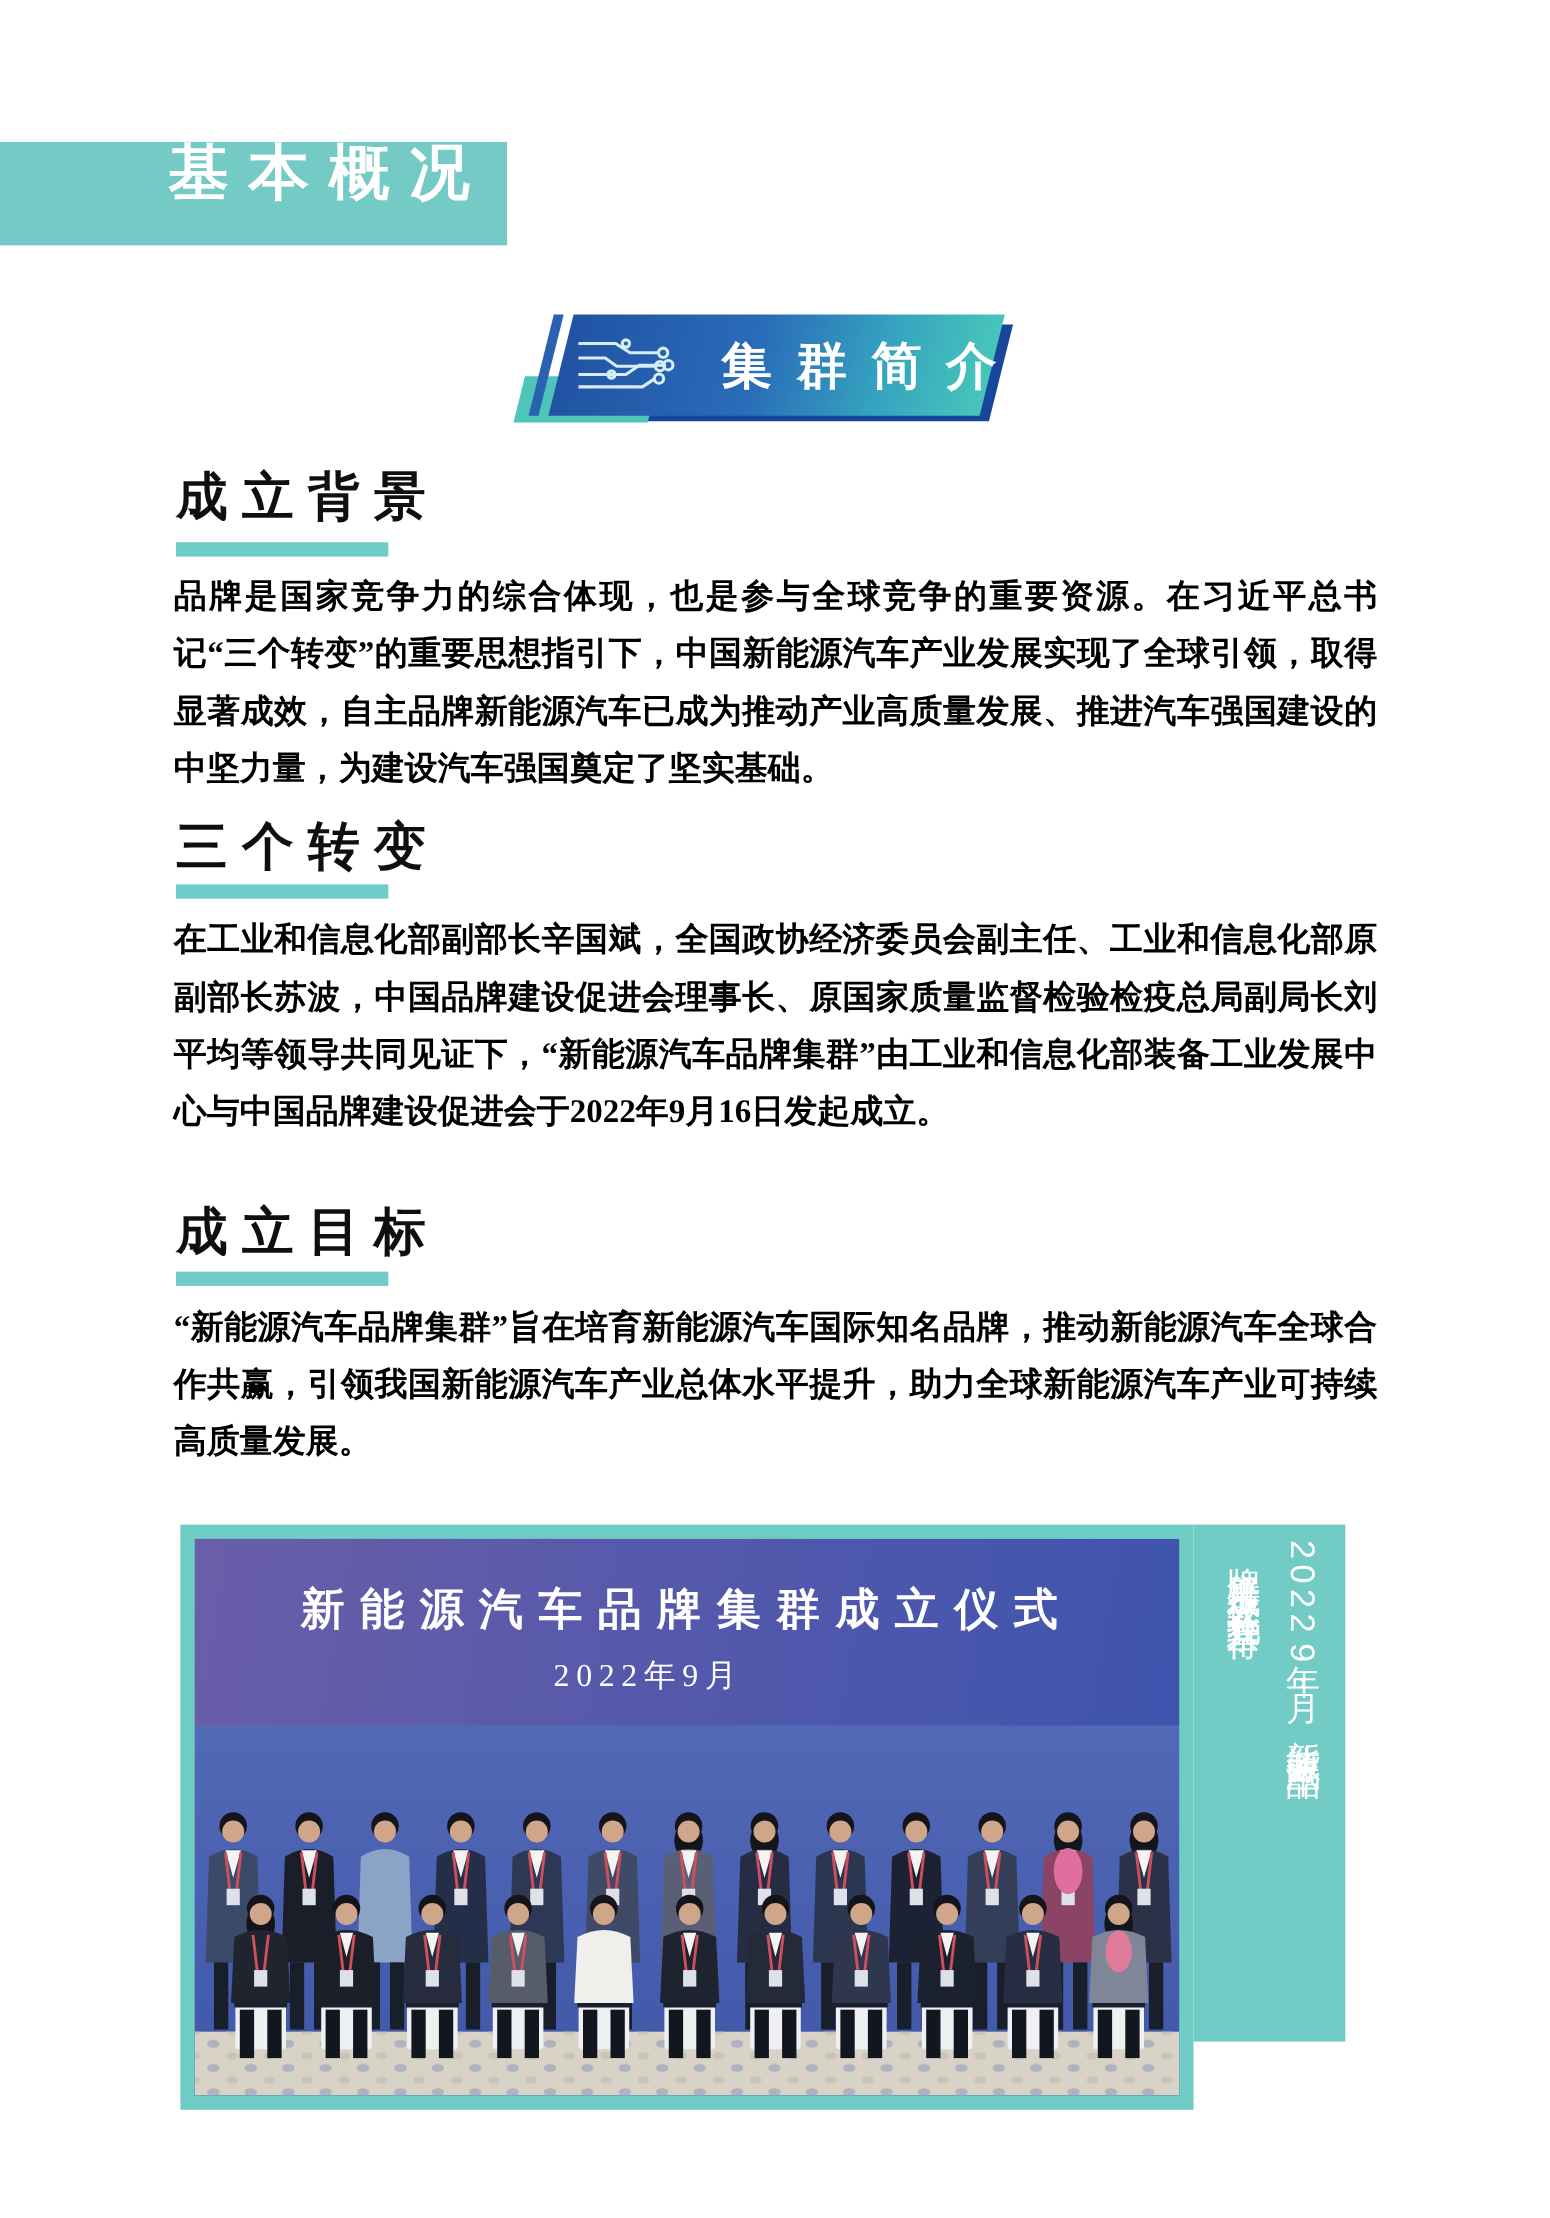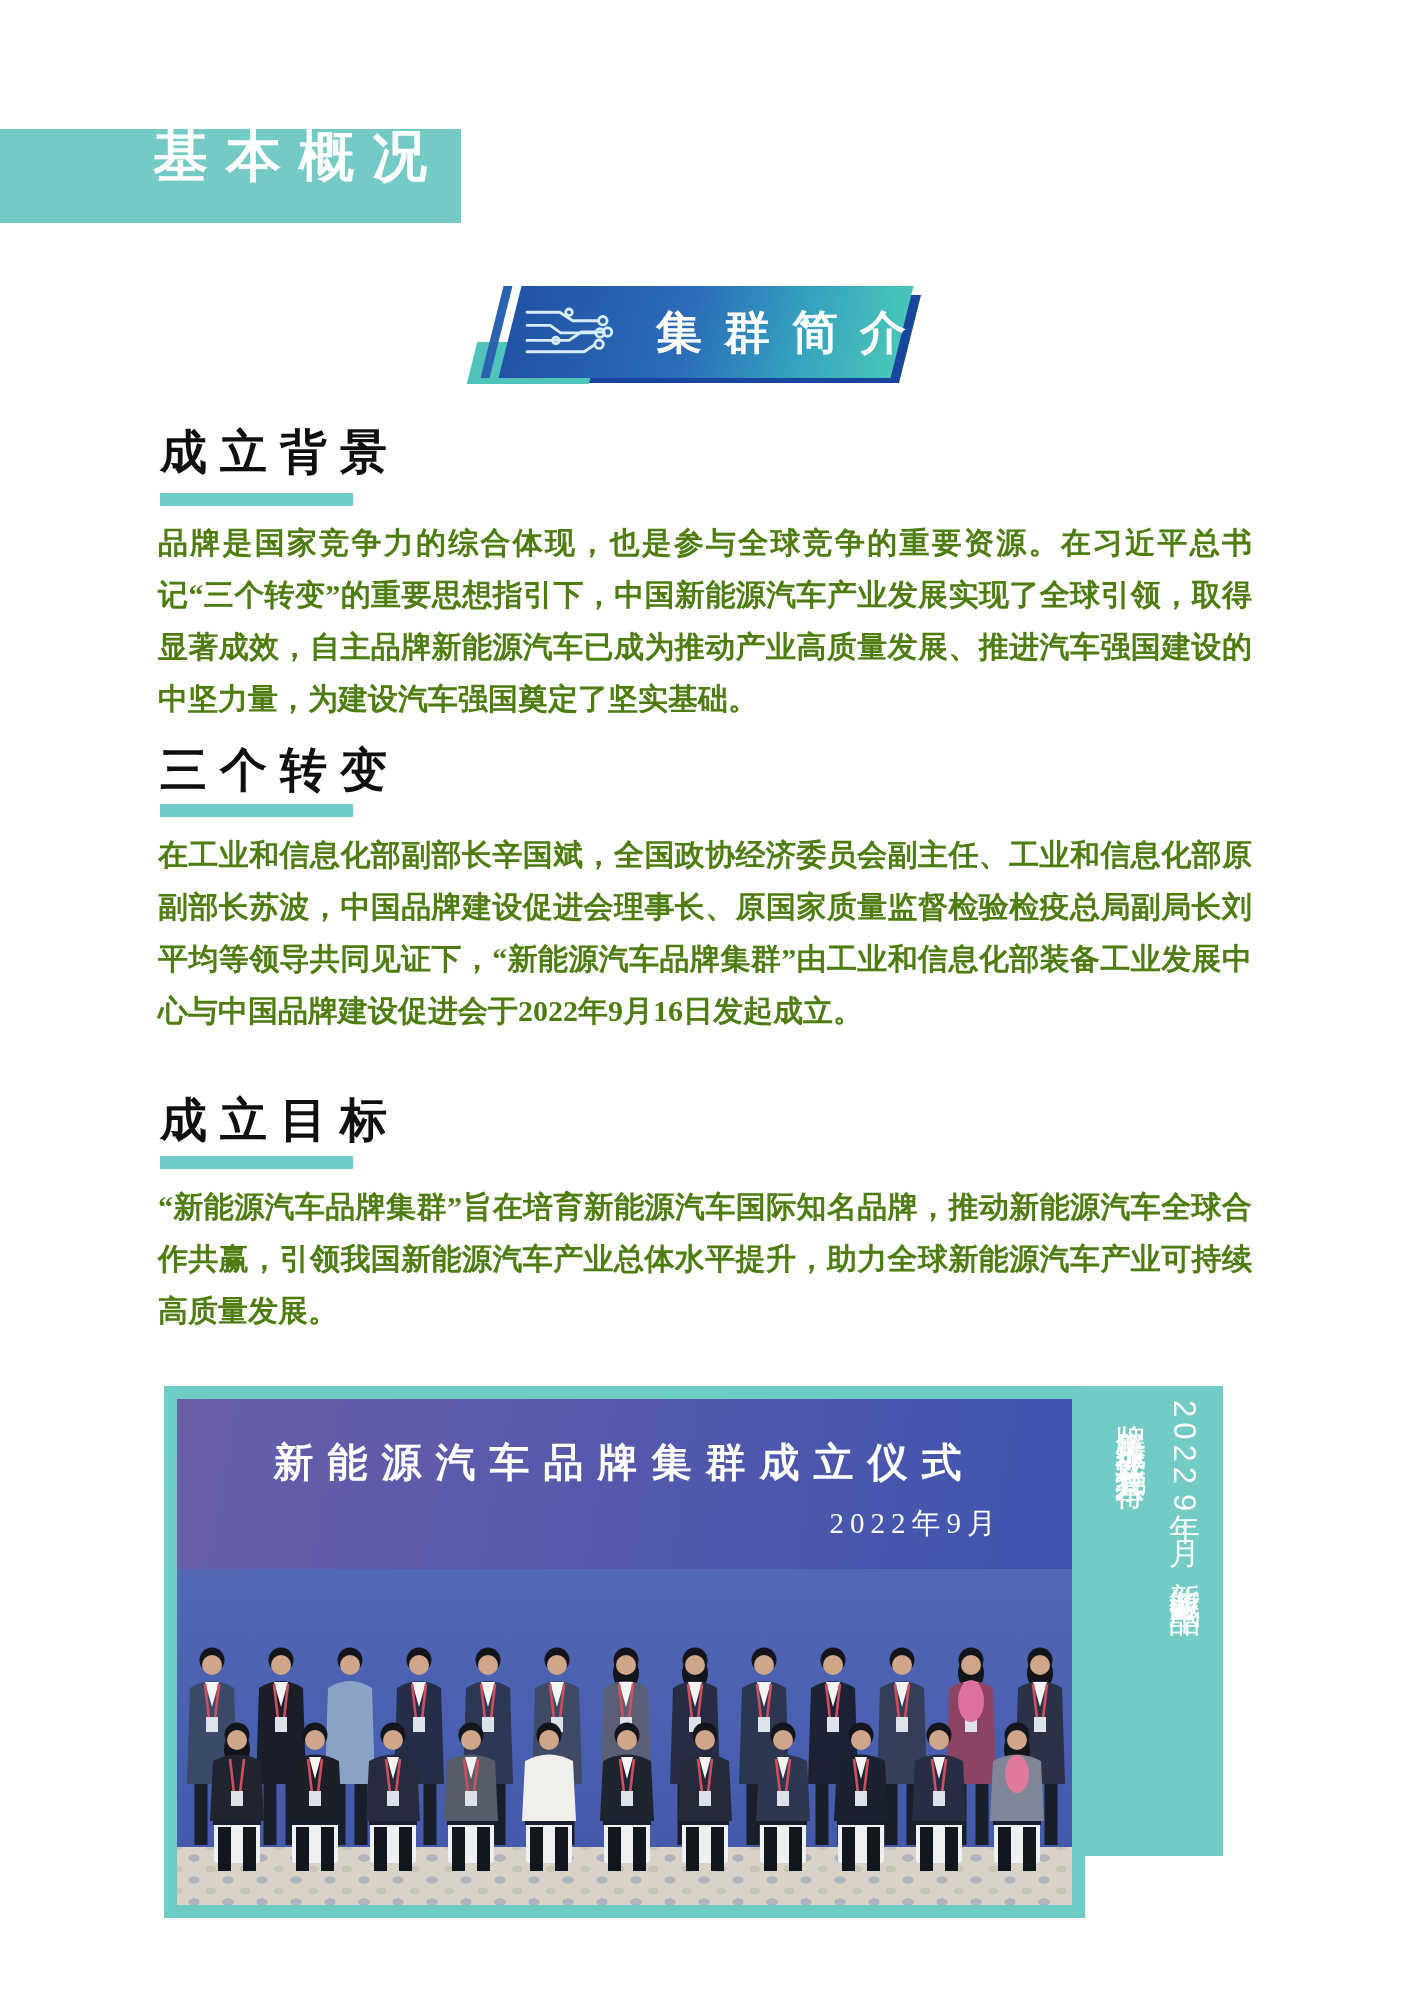--- a/index.html
+++ b/index.html
@@ -21,33 +21,33 @@
            background:linear-gradient(90deg,#2153a4,#2a6cb8 45%,#35a3bf 75%,#48c5ba);}
   .ib-content{position:absolute;left:32px;top:0;width:392px;height:92px;display:flex;align-items:center;padding-left:12px;box-sizing:border-box;}
   .ib-content svg{width:126px;height:62px;flex:none;}
   .ib-title{color:#fff;font-weight:bold;font-size:46px;letter-spacing:22px;margin-left:8px;white-space:nowrap;line-height:1;}
 
   
   .sec-heading{position:absolute;left:160px;margin:0;color:#0f0f0f;
                font-family:"Liberation Serif","DejaVu Serif",serif;font-weight:bold;
                font-size:47px;letter-spacing:13px;line-height:1.2;white-space:nowrap;}
   .sec-bar{position:absolute;left:160px;width:193px;height:13px;background:#6fccc6;}
-  .sec-body{position:absolute;left:158px;width:1094px;margin:0;color:#4d7c0f;
+  .sec-body{position:absolute;left:158px;width:1094px;margin:0;color:#000000;
             font-family:"Liberation Serif","DejaVu Serif",serif;font-weight:bold;
             font-size:30px;line-height:52px;text-align:justify;}
 
   
   .photo-card{position:absolute;left:164px;top:1386px;width:921px;height:532px;
               background:#6fccc5;padding:13px;box-sizing:border-box;}
   .photo-inner{width:100%;height:100%;display:flex;flex-direction:column;}
   .photo-header{flex:none;height:170px;background:linear-gradient(100deg,#6a5ea8,#5659ab 45%,#3e54ae);
                 display:flex;flex-direction:column;justify-content:center;}
   .photo-title{text-align:center;color:#fff;font-weight:bold;font-size:40px;letter-spacing:14px;
                margin:10px 0 0 0;white-space:nowrap;}
-  .photo-date{text-align:right;color:#fff;font-family:"Liberation Serif","DejaVu Serif",serif;
+  .photo-date{text-align:center;color:#fff;font-family:"Liberation Serif","DejaVu Serif",serif;
               font-size:29px;letter-spacing:6px;padding-right:70px;margin-top:14px;}
   .photo-scene{flex:1;position:relative;overflow:hidden;
                background:linear-gradient(180deg,#5269b6 0%,#4a60b0 45%,#4056a8 100%);}
   .carpet{position:absolute;left:0;right:0;bottom:0;height:58px;background-color:#d8d3c6;
           background-image:radial-gradient(#aeb4bf 22%,transparent 25%),radial-gradient(#c6c5b6 20%,transparent 24%);
           background-size:34px 22px,34px 22px;background-position:0 0,17px 11px;}
   svg.people{position:absolute;left:0;top:0;width:100%;height:100%;}
 
   
   .vcap{position:absolute;left:1085px;top:1386px;width:138px;height:470px;background:#72cbc4;

